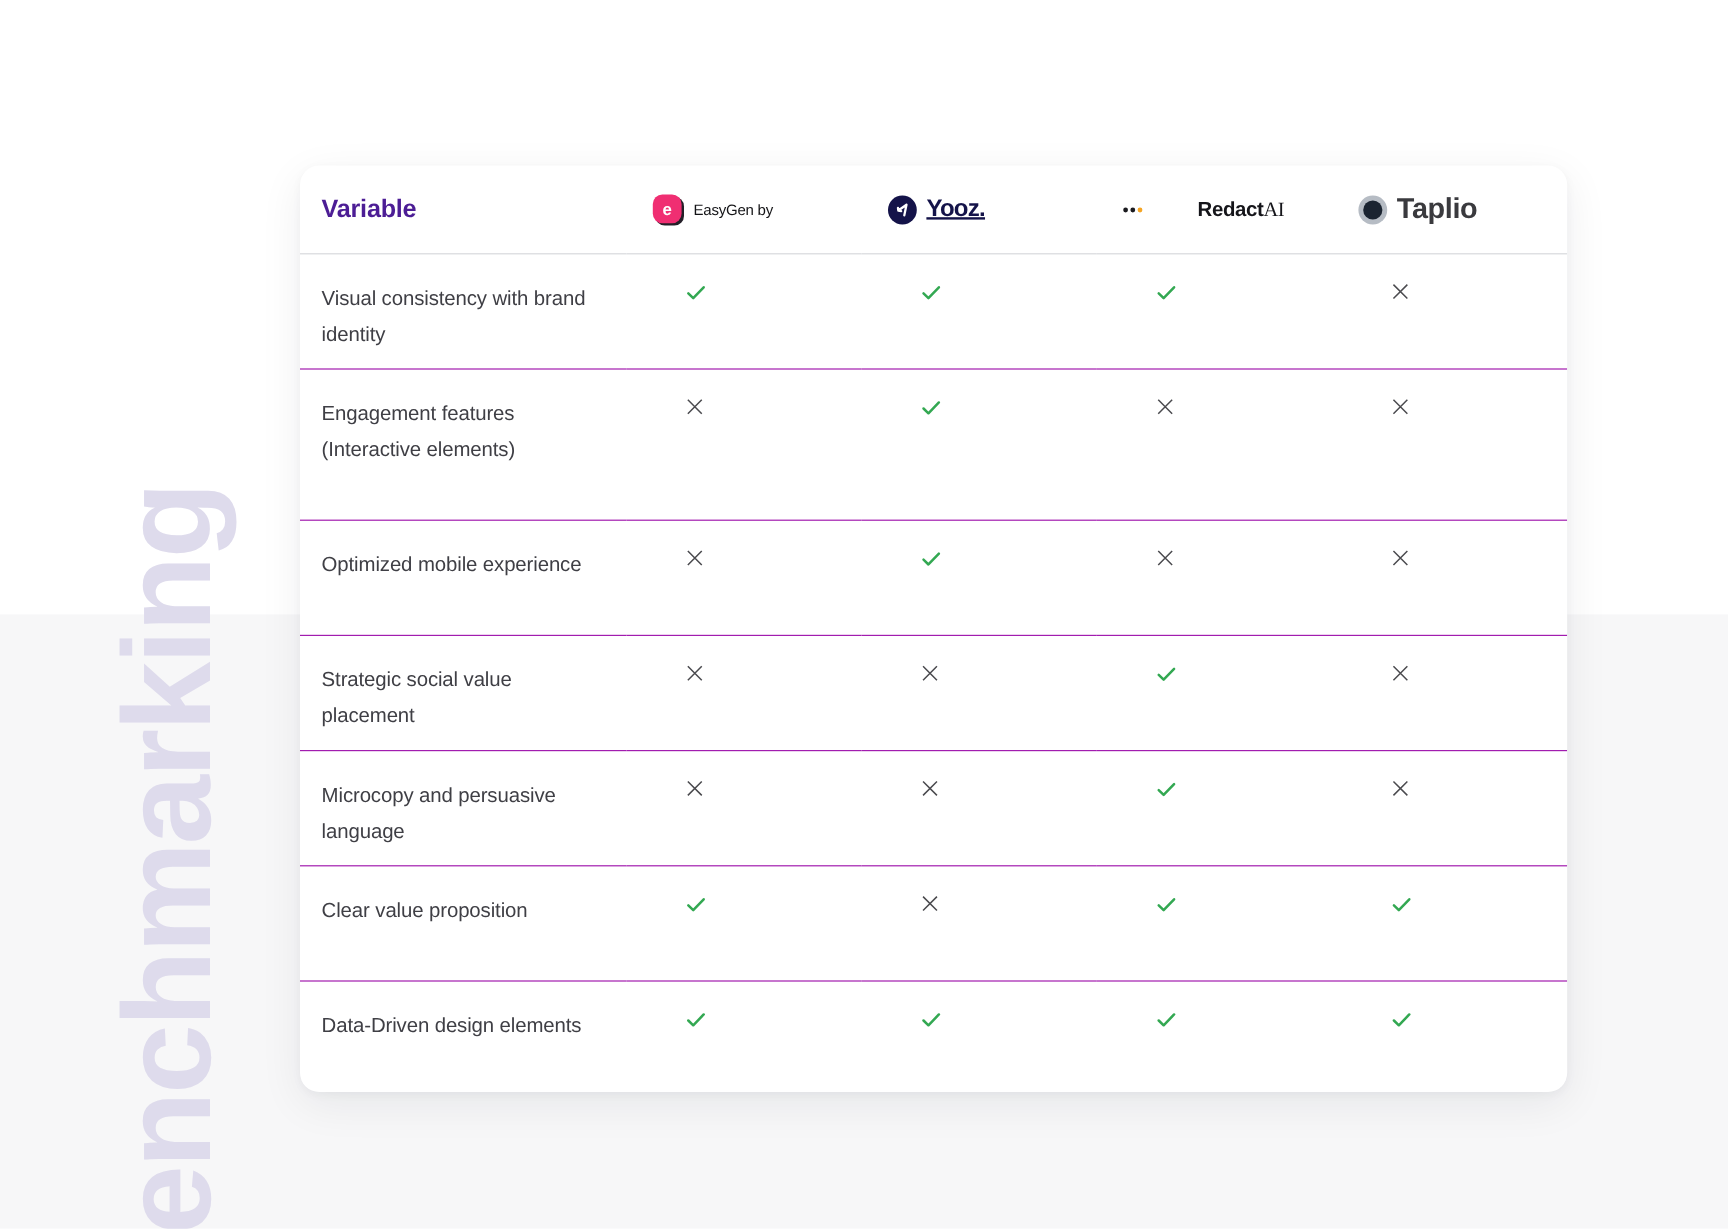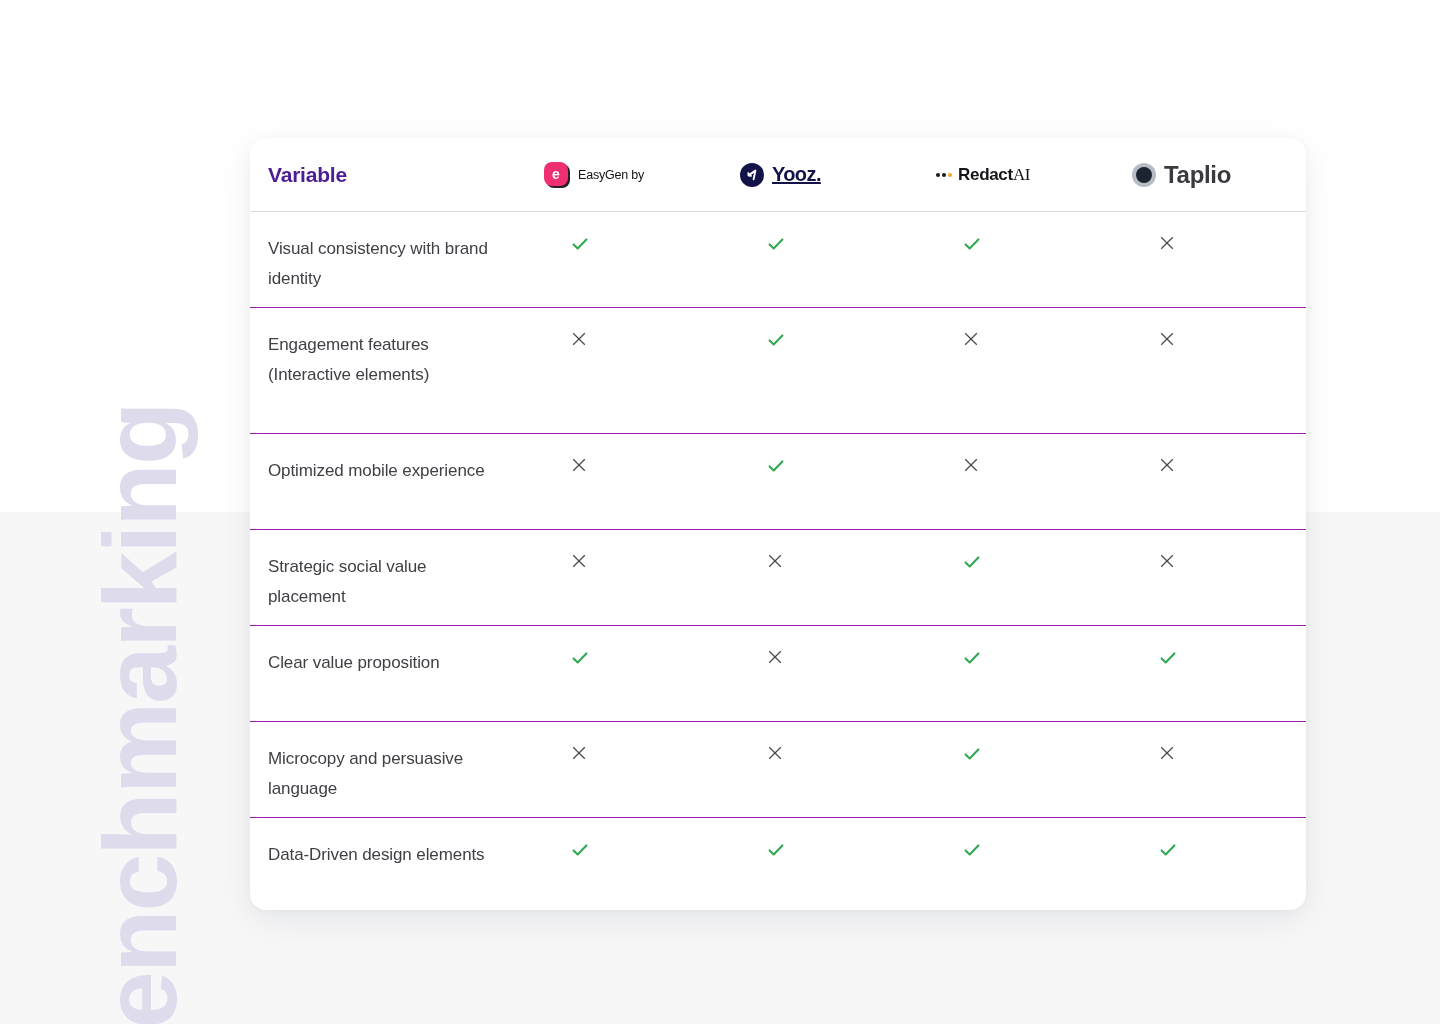--- a/index.html
+++ b/index.html
@@ -164,20 +164,21 @@
   .logo-redact .dot {
     width: 4px; height: 4px;
     border-radius: 50%;
     background: #1b1b1f;
   }
   .logo-redact .dot.orange { background: #f5a524; }
   .redact-word {
     font-size: 17px;
     color: #15151a;
     letter-spacing: -0.3px;
+    margin-left: 40px;
   }
   .redact-word b { font-weight: 700; }
   .redact-word i {
     font-style: normal;
     font-family: "Liberation Serif", serif;
     font-weight: 400;
   }
 
   
   .logo-taplio {
@@ -353,47 +354,47 @@
                 <path d="M3.2 3.2 L14.8 14.8 M14.8 3.2 L3.2 14.8" stroke="#4a4a4e" stroke-width="1.25" fill="none" stroke-linecap="butt"></path>
               </svg></span></td>
           <td class="mark-cell"><span class="mark"><svg width="20" height="20" viewBox="0 0 20 20" aria-hidden="true">
                 <path d="M3.6 10.4 L7.7 14.4 L16.4 5.4" stroke="#33a852" stroke-width="2.1" fill="none" stroke-linecap="round" stroke-linejoin="round"></path>
               </svg></span></td>
           <td class="mark-cell"><span class="mark"><svg width="18" height="18" viewBox="0 0 18 18" aria-hidden="true">
                 <path d="M3.2 3.2 L14.8 14.8 M14.8 3.2 L3.2 14.8" stroke="#4a4a4e" stroke-width="1.25" fill="none" stroke-linecap="butt"></path>
               </svg></span></td>
         </tr>
         <tr class="row-h-2">
+          <td class="var-cell"><span class="var-text">Microcopy and persuasive language</span></td>
+          <td class="mark-cell"><span class="mark"><svg width="18" height="18" viewBox="0 0 18 18" aria-hidden="true">
+                <path d="M3.2 3.2 L14.8 14.8 M14.8 3.2 L3.2 14.8" stroke="#4a4a4e" stroke-width="1.25" fill="none" stroke-linecap="butt"></path>
+              </svg></span></td>
+          <td class="mark-cell"><span class="mark"><svg width="18" height="18" viewBox="0 0 18 18" aria-hidden="true">
+                <path d="M3.2 3.2 L14.8 14.8 M14.8 3.2 L3.2 14.8" stroke="#4a4a4e" stroke-width="1.25" fill="none" stroke-linecap="butt"></path>
+              </svg></span></td>
+          <td class="mark-cell"><span class="mark"><svg width="20" height="20" viewBox="0 0 20 20" aria-hidden="true">
+                <path d="M3.6 10.4 L7.7 14.4 L16.4 5.4" stroke="#33a852" stroke-width="2.1" fill="none" stroke-linecap="round" stroke-linejoin="round"></path>
+              </svg></span></td>
+          <td class="mark-cell"><span class="mark"><svg width="18" height="18" viewBox="0 0 18 18" aria-hidden="true">
+                <path d="M3.2 3.2 L14.8 14.8 M14.8 3.2 L3.2 14.8" stroke="#4a4a4e" stroke-width="1.25" fill="none" stroke-linecap="butt"></path>
+              </svg></span></td>
+        </tr>
+        <tr class="row-h-2">
           <td class="var-cell"><span class="var-text">Clear value proposition</span></td>
           <td class="mark-cell"><span class="mark"><svg width="20" height="20" viewBox="0 0 20 20" aria-hidden="true">
                 <path d="M3.6 10.4 L7.7 14.4 L16.4 5.4" stroke="#33a852" stroke-width="2.1" fill="none" stroke-linecap="round" stroke-linejoin="round"></path>
               </svg></span></td>
           <td class="mark-cell"><span class="mark"><svg width="18" height="18" viewBox="0 0 18 18" aria-hidden="true">
                 <path d="M3.2 3.2 L14.8 14.8 M14.8 3.2 L3.2 14.8" stroke="#4a4a4e" stroke-width="1.25" fill="none" stroke-linecap="butt"></path>
               </svg></span></td>
           <td class="mark-cell"><span class="mark"><svg width="20" height="20" viewBox="0 0 20 20" aria-hidden="true">
                 <path d="M3.6 10.4 L7.7 14.4 L16.4 5.4" stroke="#33a852" stroke-width="2.1" fill="none" stroke-linecap="round" stroke-linejoin="round"></path>
               </svg></span></td>
           <td class="mark-cell"><span class="mark"><svg width="20" height="20" viewBox="0 0 20 20" aria-hidden="true">
                 <path d="M3.6 10.4 L7.7 14.4 L16.4 5.4" stroke="#33a852" stroke-width="2.1" fill="none" stroke-linecap="round" stroke-linejoin="round"></path>
-              </svg></span></td>
-        </tr>
-        <tr class="row-h-2">
-          <td class="var-cell"><span class="var-text">Microcopy and persuasive language</span></td>
-          <td class="mark-cell"><span class="mark"><svg width="18" height="18" viewBox="0 0 18 18" aria-hidden="true">
-                <path d="M3.2 3.2 L14.8 14.8 M14.8 3.2 L3.2 14.8" stroke="#4a4a4e" stroke-width="1.25" fill="none" stroke-linecap="butt"></path>
-              </svg></span></td>
-          <td class="mark-cell"><span class="mark"><svg width="18" height="18" viewBox="0 0 18 18" aria-hidden="true">
-                <path d="M3.2 3.2 L14.8 14.8 M14.8 3.2 L3.2 14.8" stroke="#4a4a4e" stroke-width="1.25" fill="none" stroke-linecap="butt"></path>
-              </svg></span></td>
-          <td class="mark-cell"><span class="mark"><svg width="20" height="20" viewBox="0 0 20 20" aria-hidden="true">
-                <path d="M3.6 10.4 L7.7 14.4 L16.4 5.4" stroke="#33a852" stroke-width="2.1" fill="none" stroke-linecap="round" stroke-linejoin="round"></path>
-              </svg></span></td>
-          <td class="mark-cell"><span class="mark"><svg width="18" height="18" viewBox="0 0 18 18" aria-hidden="true">
-                <path d="M3.2 3.2 L14.8 14.8 M14.8 3.2 L3.2 14.8" stroke="#4a4a4e" stroke-width="1.25" fill="none" stroke-linecap="butt"></path>
               </svg></span></td>
         </tr>
         <tr class="row-h-2">
           <td class="var-cell"><span class="var-text">Data-Driven design elements</span></td>
           <td class="mark-cell"><span class="mark"><svg width="20" height="20" viewBox="0 0 20 20" aria-hidden="true">
                 <path d="M3.6 10.4 L7.7 14.4 L16.4 5.4" stroke="#33a852" stroke-width="2.1" fill="none" stroke-linecap="round" stroke-linejoin="round"></path>
               </svg></span></td>
           <td class="mark-cell"><span class="mark"><svg width="20" height="20" viewBox="0 0 20 20" aria-hidden="true">
                 <path d="M3.6 10.4 L7.7 14.4 L16.4 5.4" stroke="#33a852" stroke-width="2.1" fill="none" stroke-linecap="round" stroke-linejoin="round"></path>
               </svg></span></td>

